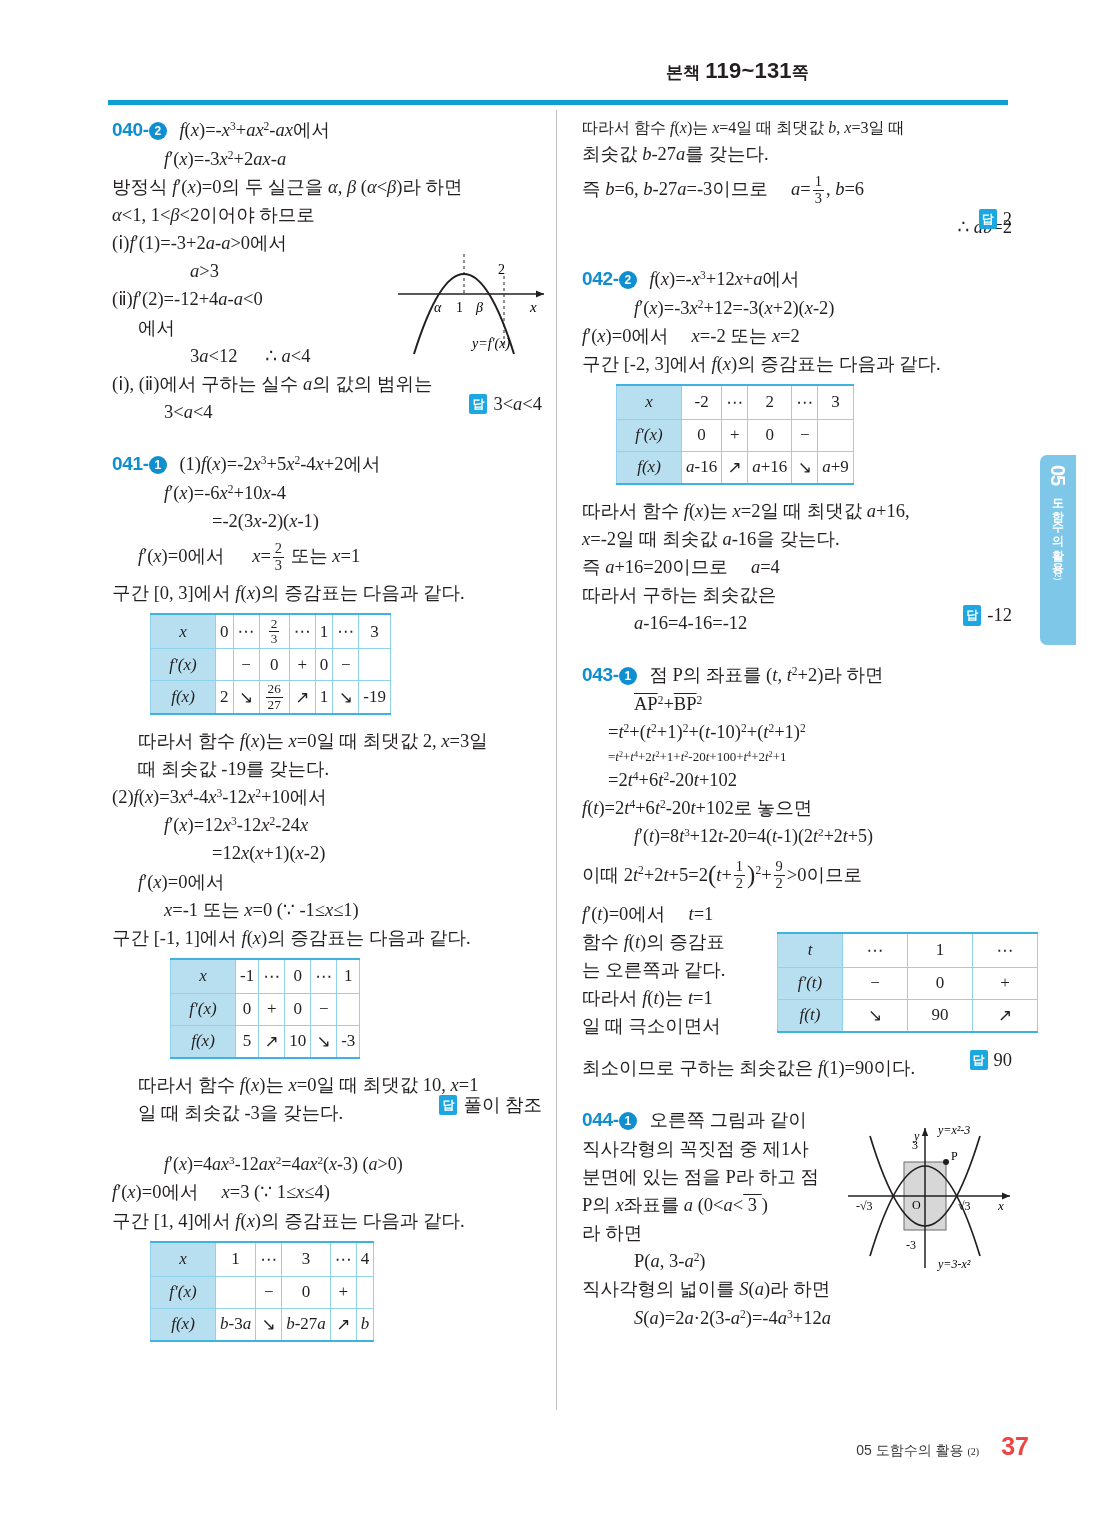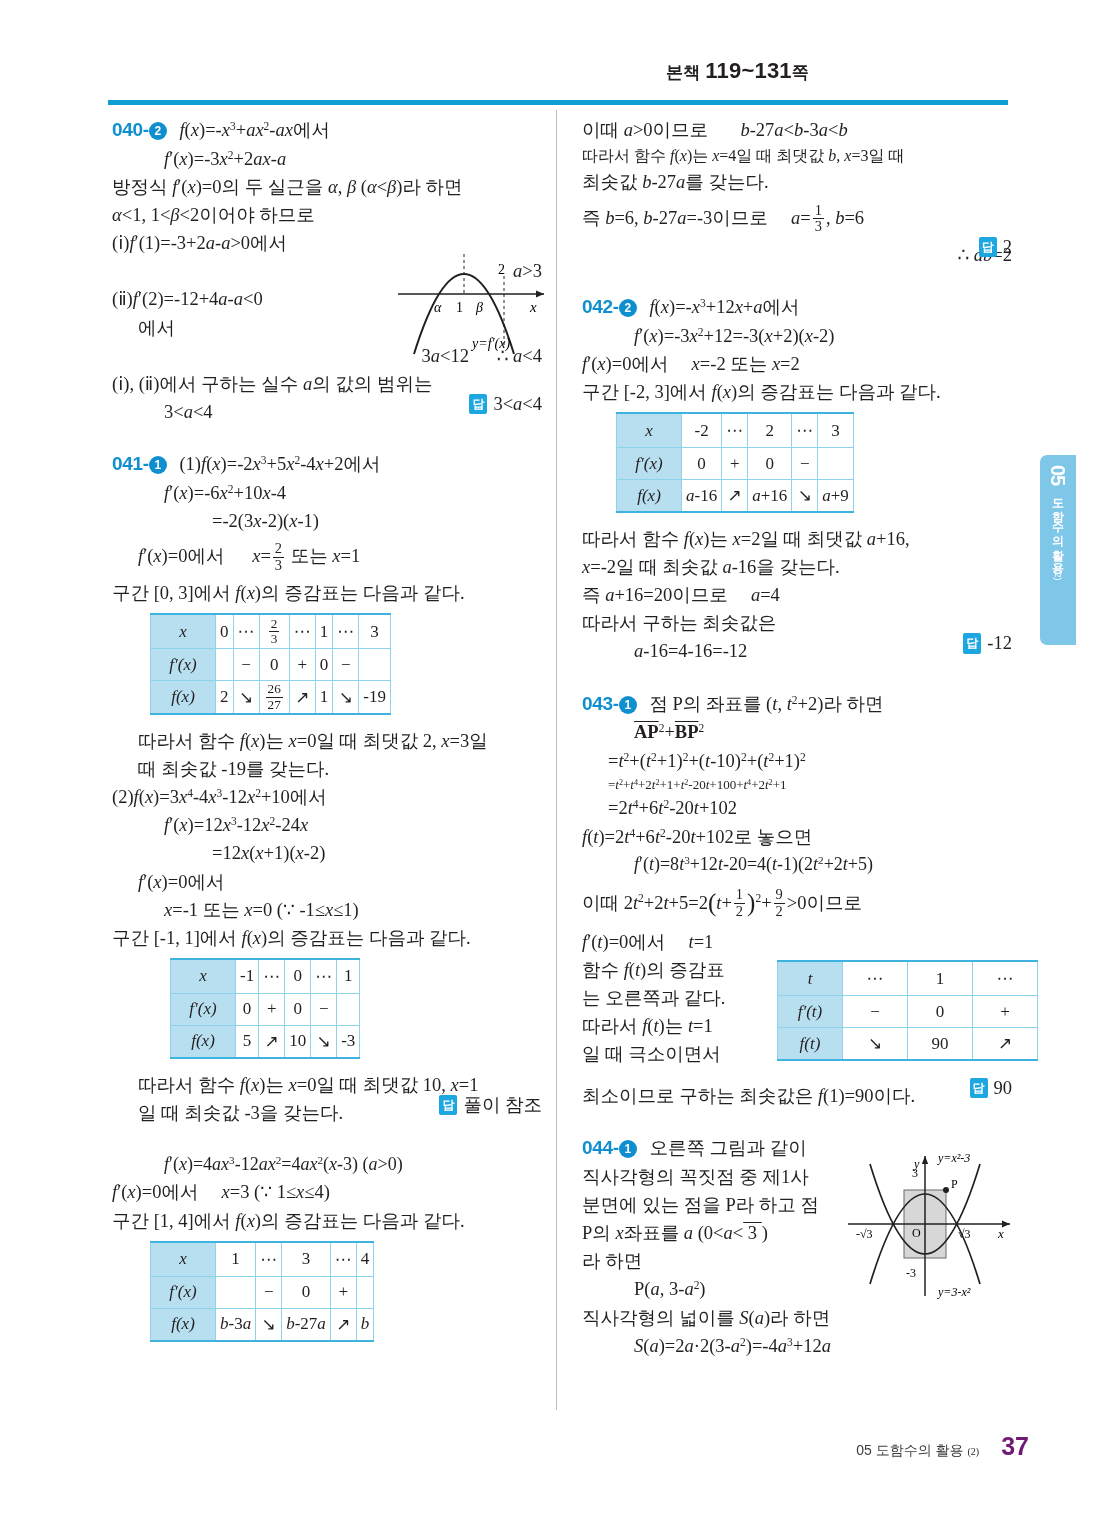--- a/index.html
+++ b/index.html
@@ -49,55 +49,55 @@
   
   .page-footer{
     position:absolute;top:1432px;left:0;width:1111px;text-align:right;
   }
   .page-footer .ft-label{
     font-family:"Liberation Sans", sans-serif;font-size:14px;color:#3b3b3b;
   }
   .page-footer .ft-sub{font-size:10px;}
   .page-footer .ft-num{
     font-family:"Liberation Sans", sans-serif;font-weight:bold;
-    font-size:25px;color:#701a75;margin-left:22px;margin-right:82px;
+    font-size:25px;color:#ef4444;margin-left:22px;margin-right:82px;
   }
   
   .col{position:absolute;top:116px;}
   .col-left{left:112px;width:430px;}
   .col-right{left:582px;width:430px;}
   
   .ln{
     font-size:18.5px;line-height:1.52;white-space:nowrap;
     margin:0;padding:0;
   }
   .ind1{padding-left:26px;}
   .ind2{padding-left:52px;}
-  .ind3{padding-left:78px;text-align:right;}
+  .ind3{padding-left:78px;}
   .ind4{padding-left:100px;}
   .gap{height:12px;}
   .gap-s{height:6px;}
   .gap-l{height:24px;}
   
   .qnum{
     font-family:"Liberation Sans", sans-serif;
     font-weight:bold;font-size:19px;color:#0f8fd0;letter-spacing:-.3px;
     display:inline-block;vertical-align:baseline;
   }
   .circnum{
     display:inline-block;width:18px;height:18px;border-radius:50%;
     background:#0f8fd0;color:#fff;
     font-family:"Liberation Sans", sans-serif;font-size:12px;font-weight:bold;
     text-align:center;line-height:18px;vertical-align:1px;
   }
   .qbody{display:inline-block;margin-left:8px;text-align:right;}
   
   i{font-style:italic;}
   sup{font-size:.62em;vertical-align:.55em;line-height:0;}
-  .ovl{text-decoration:overline;font-weight:bold;}
+  .ovl{text-decoration:overline;}
   
   .frac{
     display:inline-block;vertical-align:-0.52em;text-align:center;
     font-size:.78em;line-height:1.08;margin:0 2px;
   }
   .frac .num{display:block;border-bottom:1.2px solid #231f20;padding:0 2px;}
   .frac .den{display:block;padding:0 2px;}
   .ans{
     position:absolute;right:0;bottom:8px;white-space:nowrap;font-size:18.5px;padding-left:26px;
   }
@@ -315,21 +315,20 @@
         <td><i>b</i></td>
       </tr>
     </tbody>
       </table>
   </div>
 </div>
 
 <div class="col col-right">
 
   <div>
-    <div class="ln">이때 <i>a</i>&gt;0이므로&nbsp;&nbsp;&nbsp;&nbsp;&nbsp;&nbsp;&nbsp;<i>b</i>-27<i>a</i>&lt;<i>b</i>-3<i>a</i>&lt;<i>b</i></div>
     <div class="ln" style="font-size:16px;">따라서 함수 <i>f</i>(<i>x</i>)는 <i>x</i>=4일 때 최댓값 <i>b</i>, <i>x</i>=3일 때</div>
     <div class="ln">최솟값 <i>b</i>-27<i>a</i>를 갖는다.</div>
     <div class="gap-s"></div>
     <div class="ln">즉 <i>b</i>=6, <i>b</i>-27<i>a</i>=-3이므로&nbsp;&nbsp;&nbsp;&nbsp;&nbsp;<i>a</i>=<span class="frac"><span class="num">1</span><span class="den">3</span></span>, <i>b</i>=6</div>
     <div class="gap-s"></div>
     <div class="ln ind2" style="position:relative;text-align:right;">∴ <i>ab</i>=2
       <span class="ans"><span class="dap">답</span><span>2</span></span>
     </div>
   </div>
 

